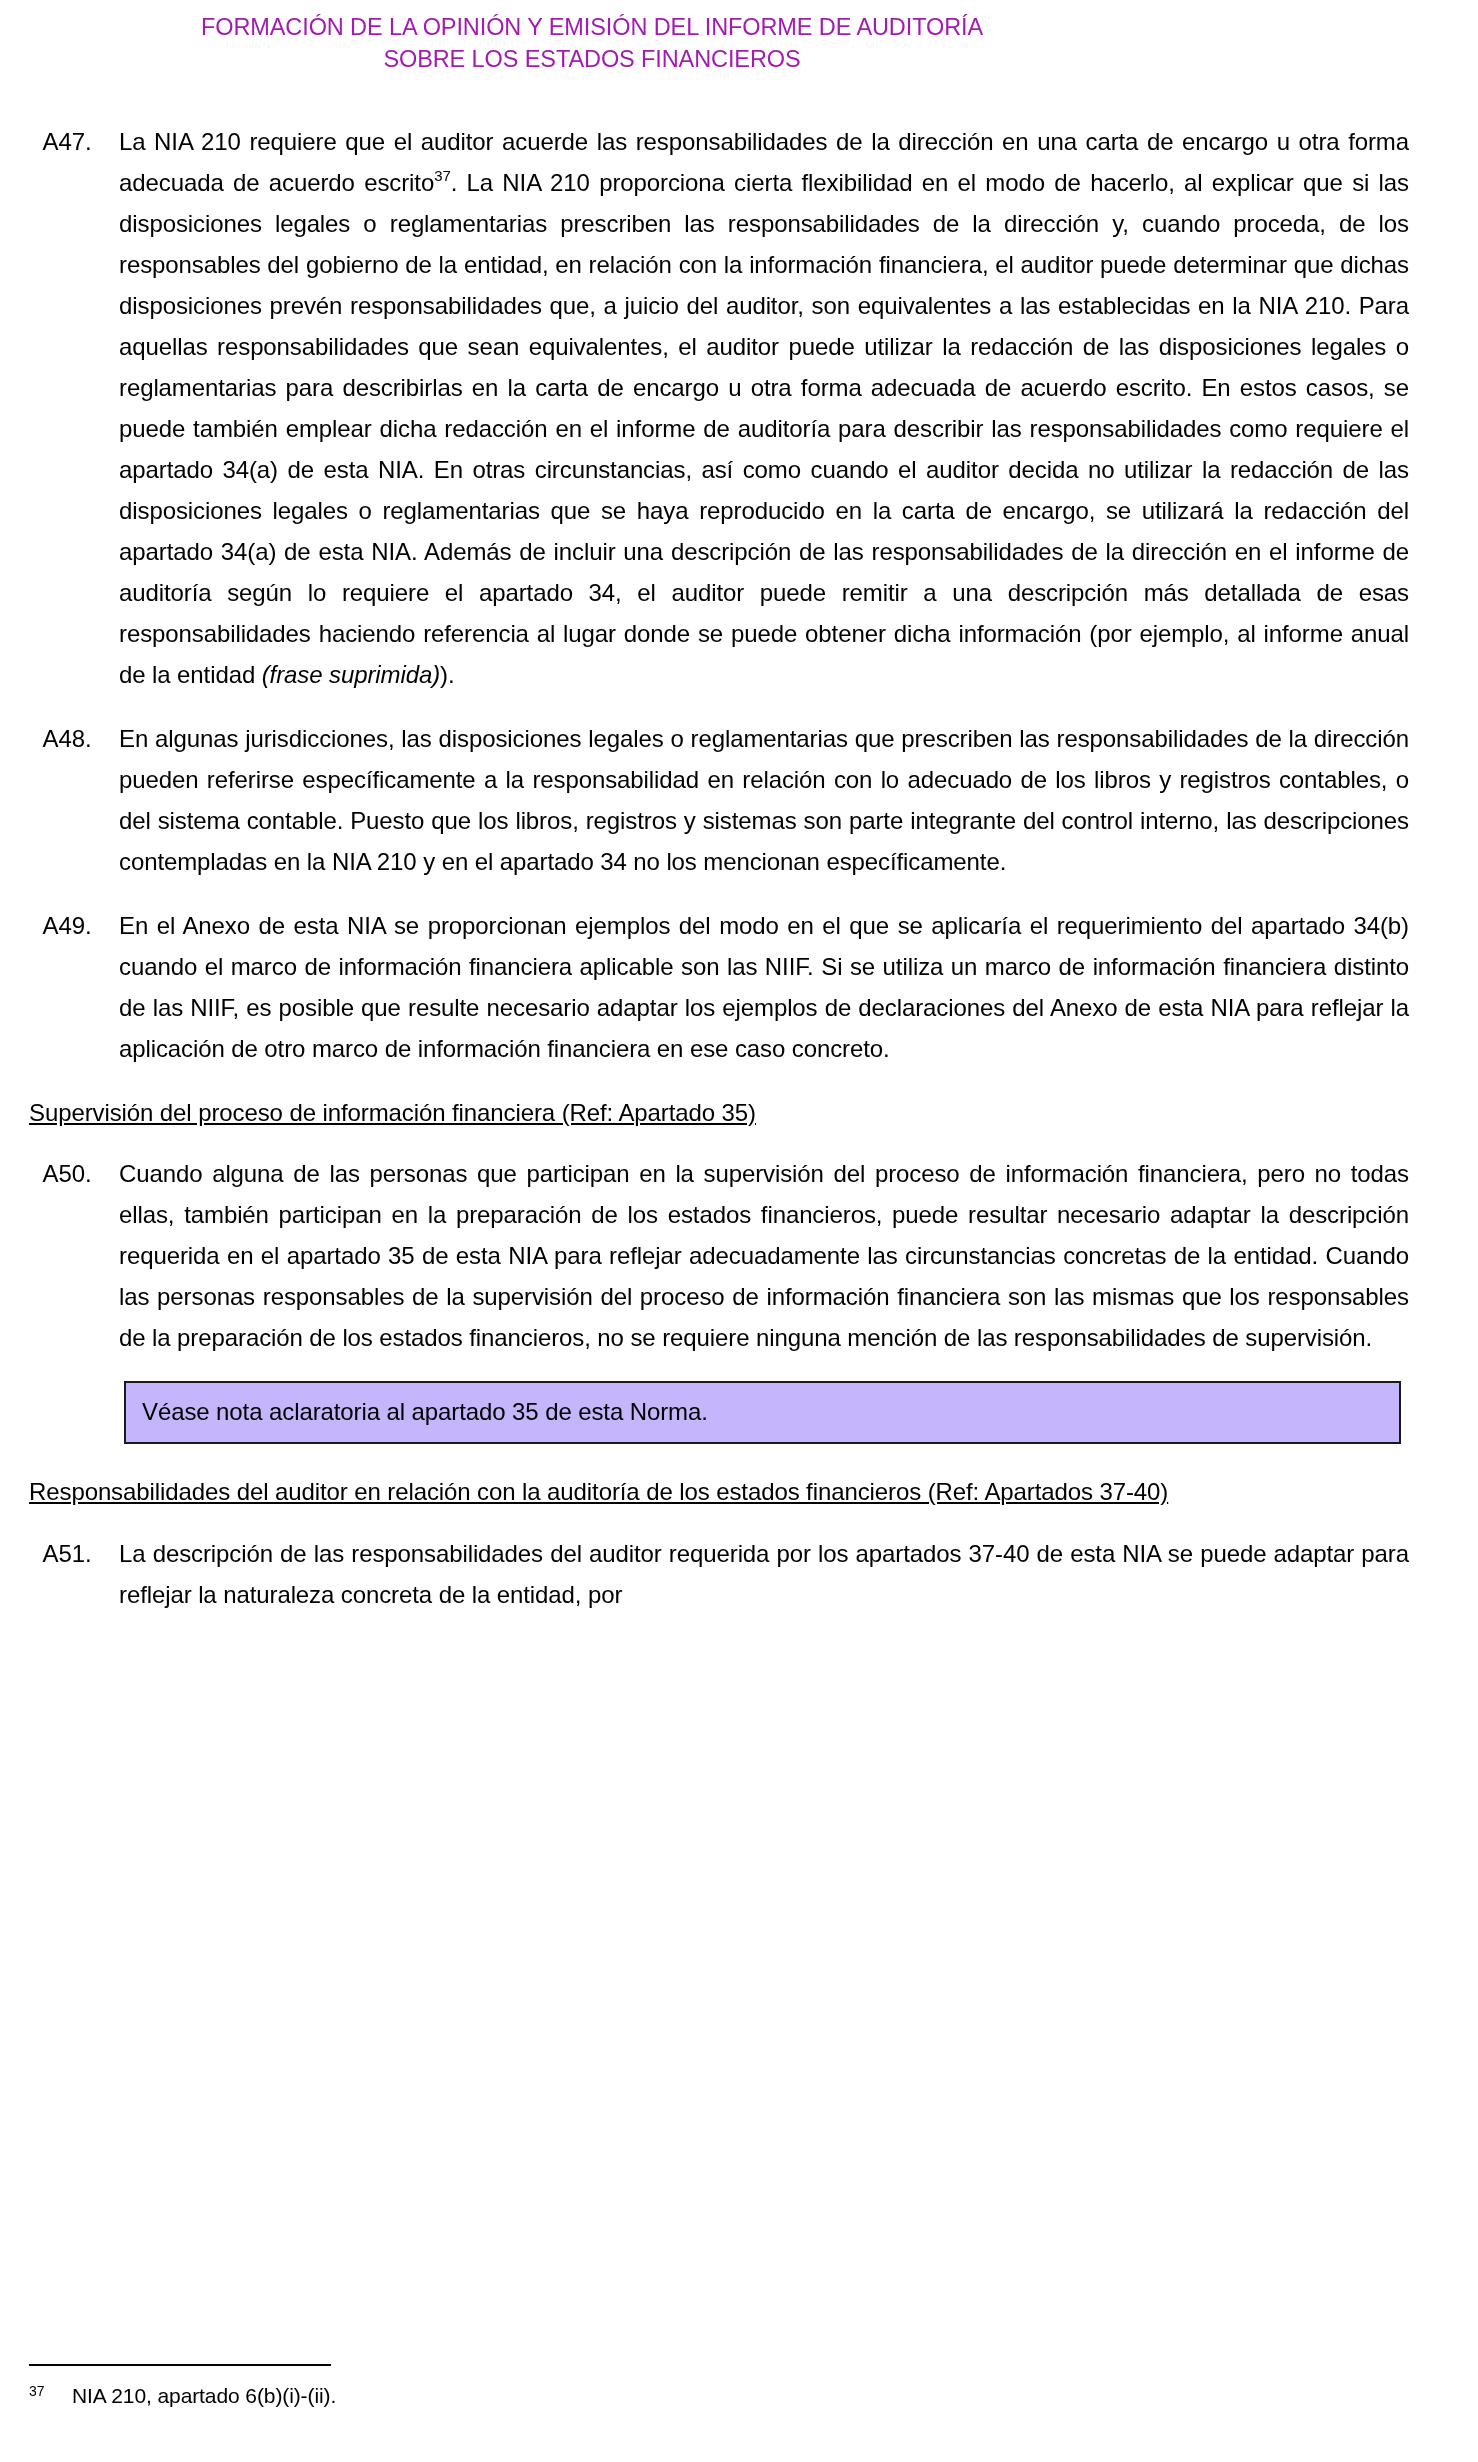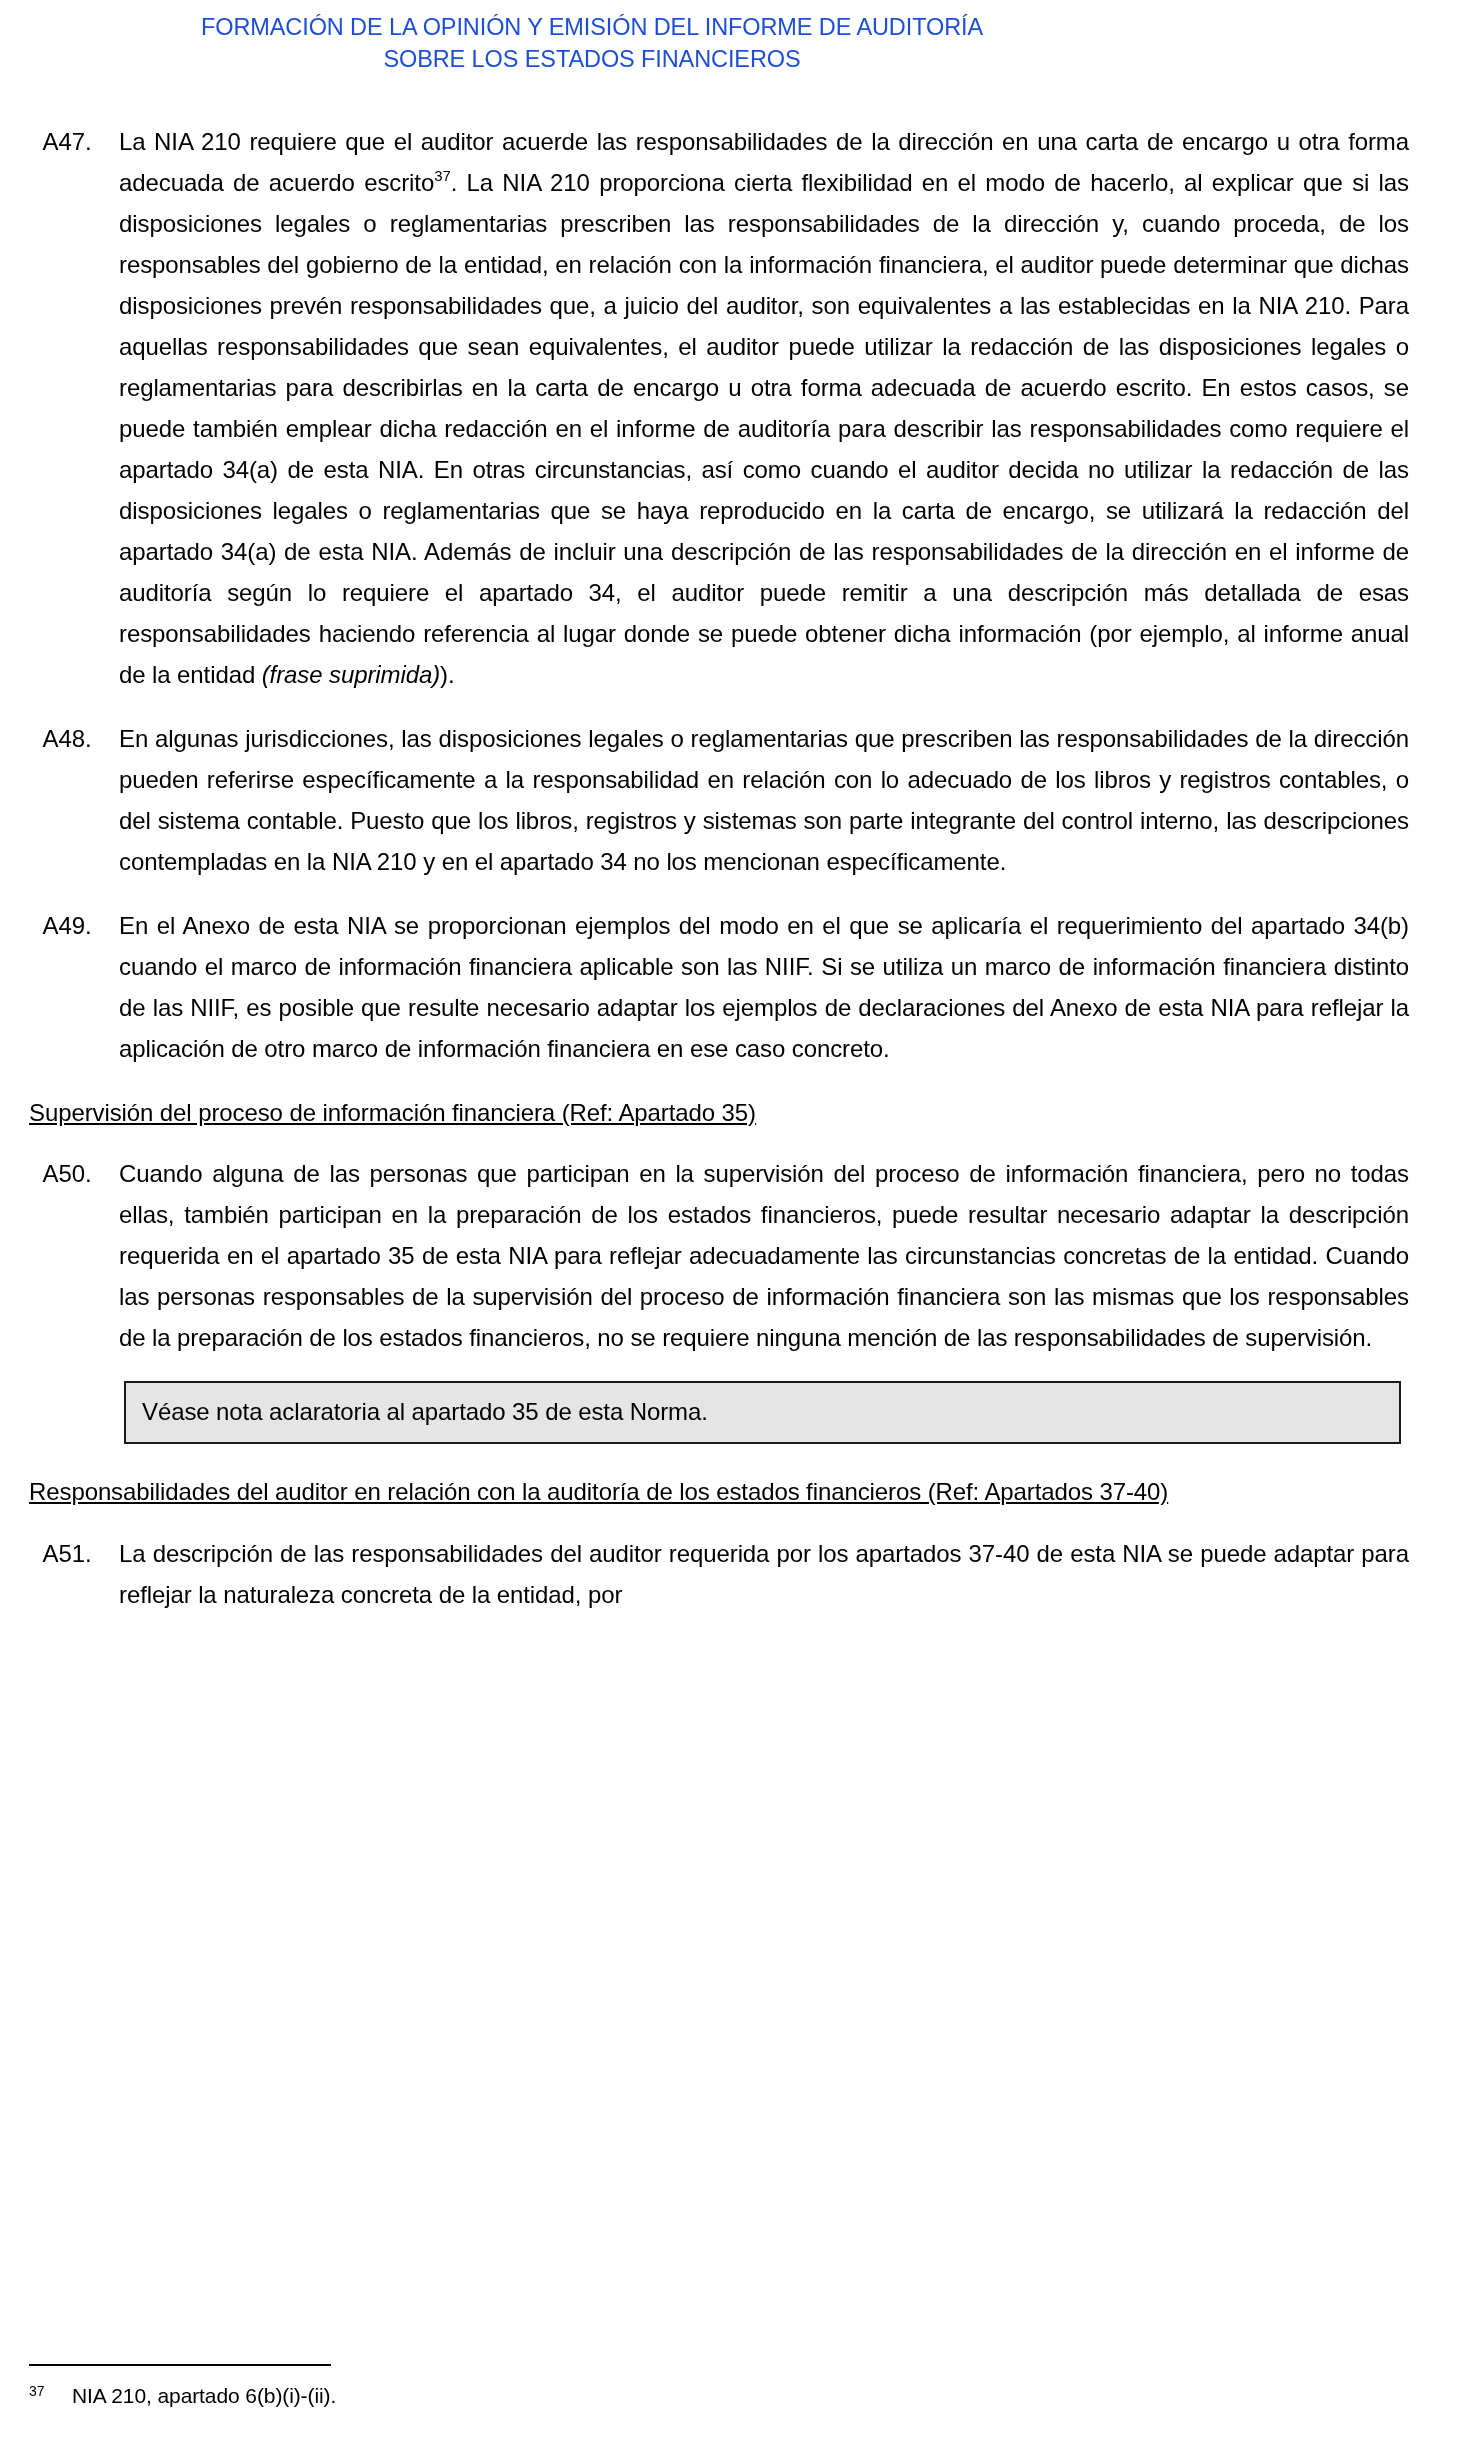--- a/index.html
+++ b/index.html
@@ -29,21 +29,21 @@
   
   .doc-header {
     position: absolute;
     top: 12.4px;
     left: 0;
     width: 1184px;
     text-align: center;
     font-size: 23.5px;
     line-height: 1.33;
     letter-spacing: -0.1px;
-    color: #1d4ed8;
+    color: #a21caf;
   }
   .doc-header .hline {
     display: block;
     white-space: nowrap;
   }
 
   
   .content {
     position: absolute;
     top: 121px;
@@ -101,21 +101,21 @@
   
   .note-box {
     box-sizing: border-box;
     margin: 3.5px 0 27px 95px;
     width: 1277px;
     border: 2px solid #1a1a1a;
     padding: 11.5px 0 13.3px 16px;
     font-size: 24px;
     line-height: 35px;
     letter-spacing: -0.1px;
-    background: #e5e5e5;
+    background: #c4b5fd;
   }
 
   
   .footnote-area {
     position: absolute;
     left: 29px;
     bottom: 50px;
     width: 1380px;
   }
   .footnote-rule {

